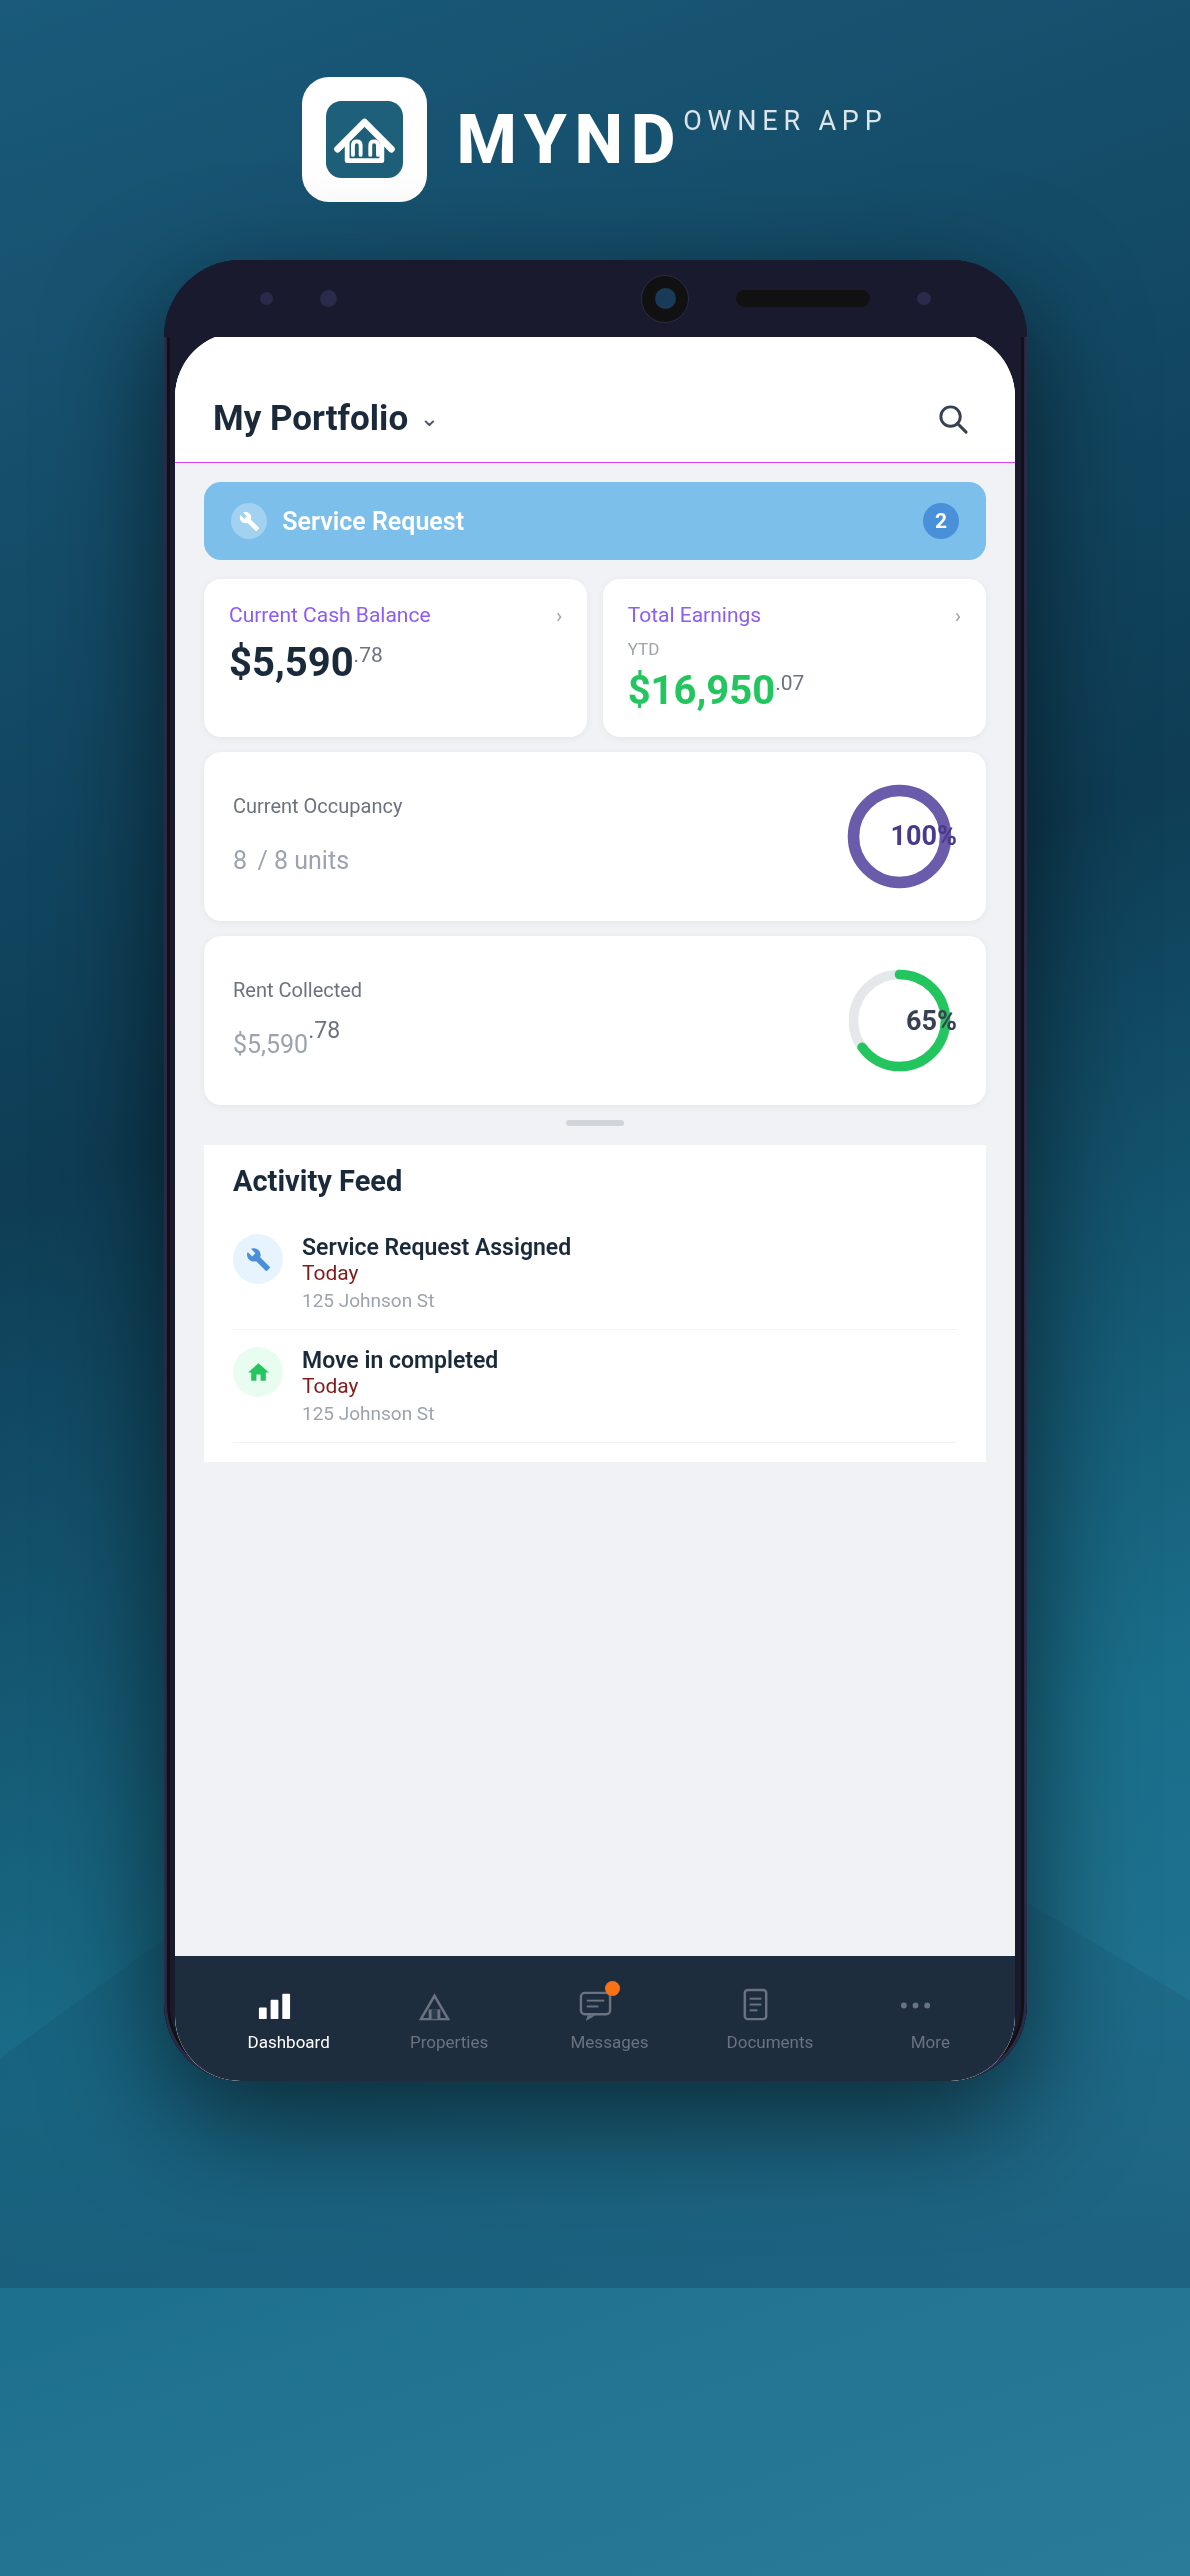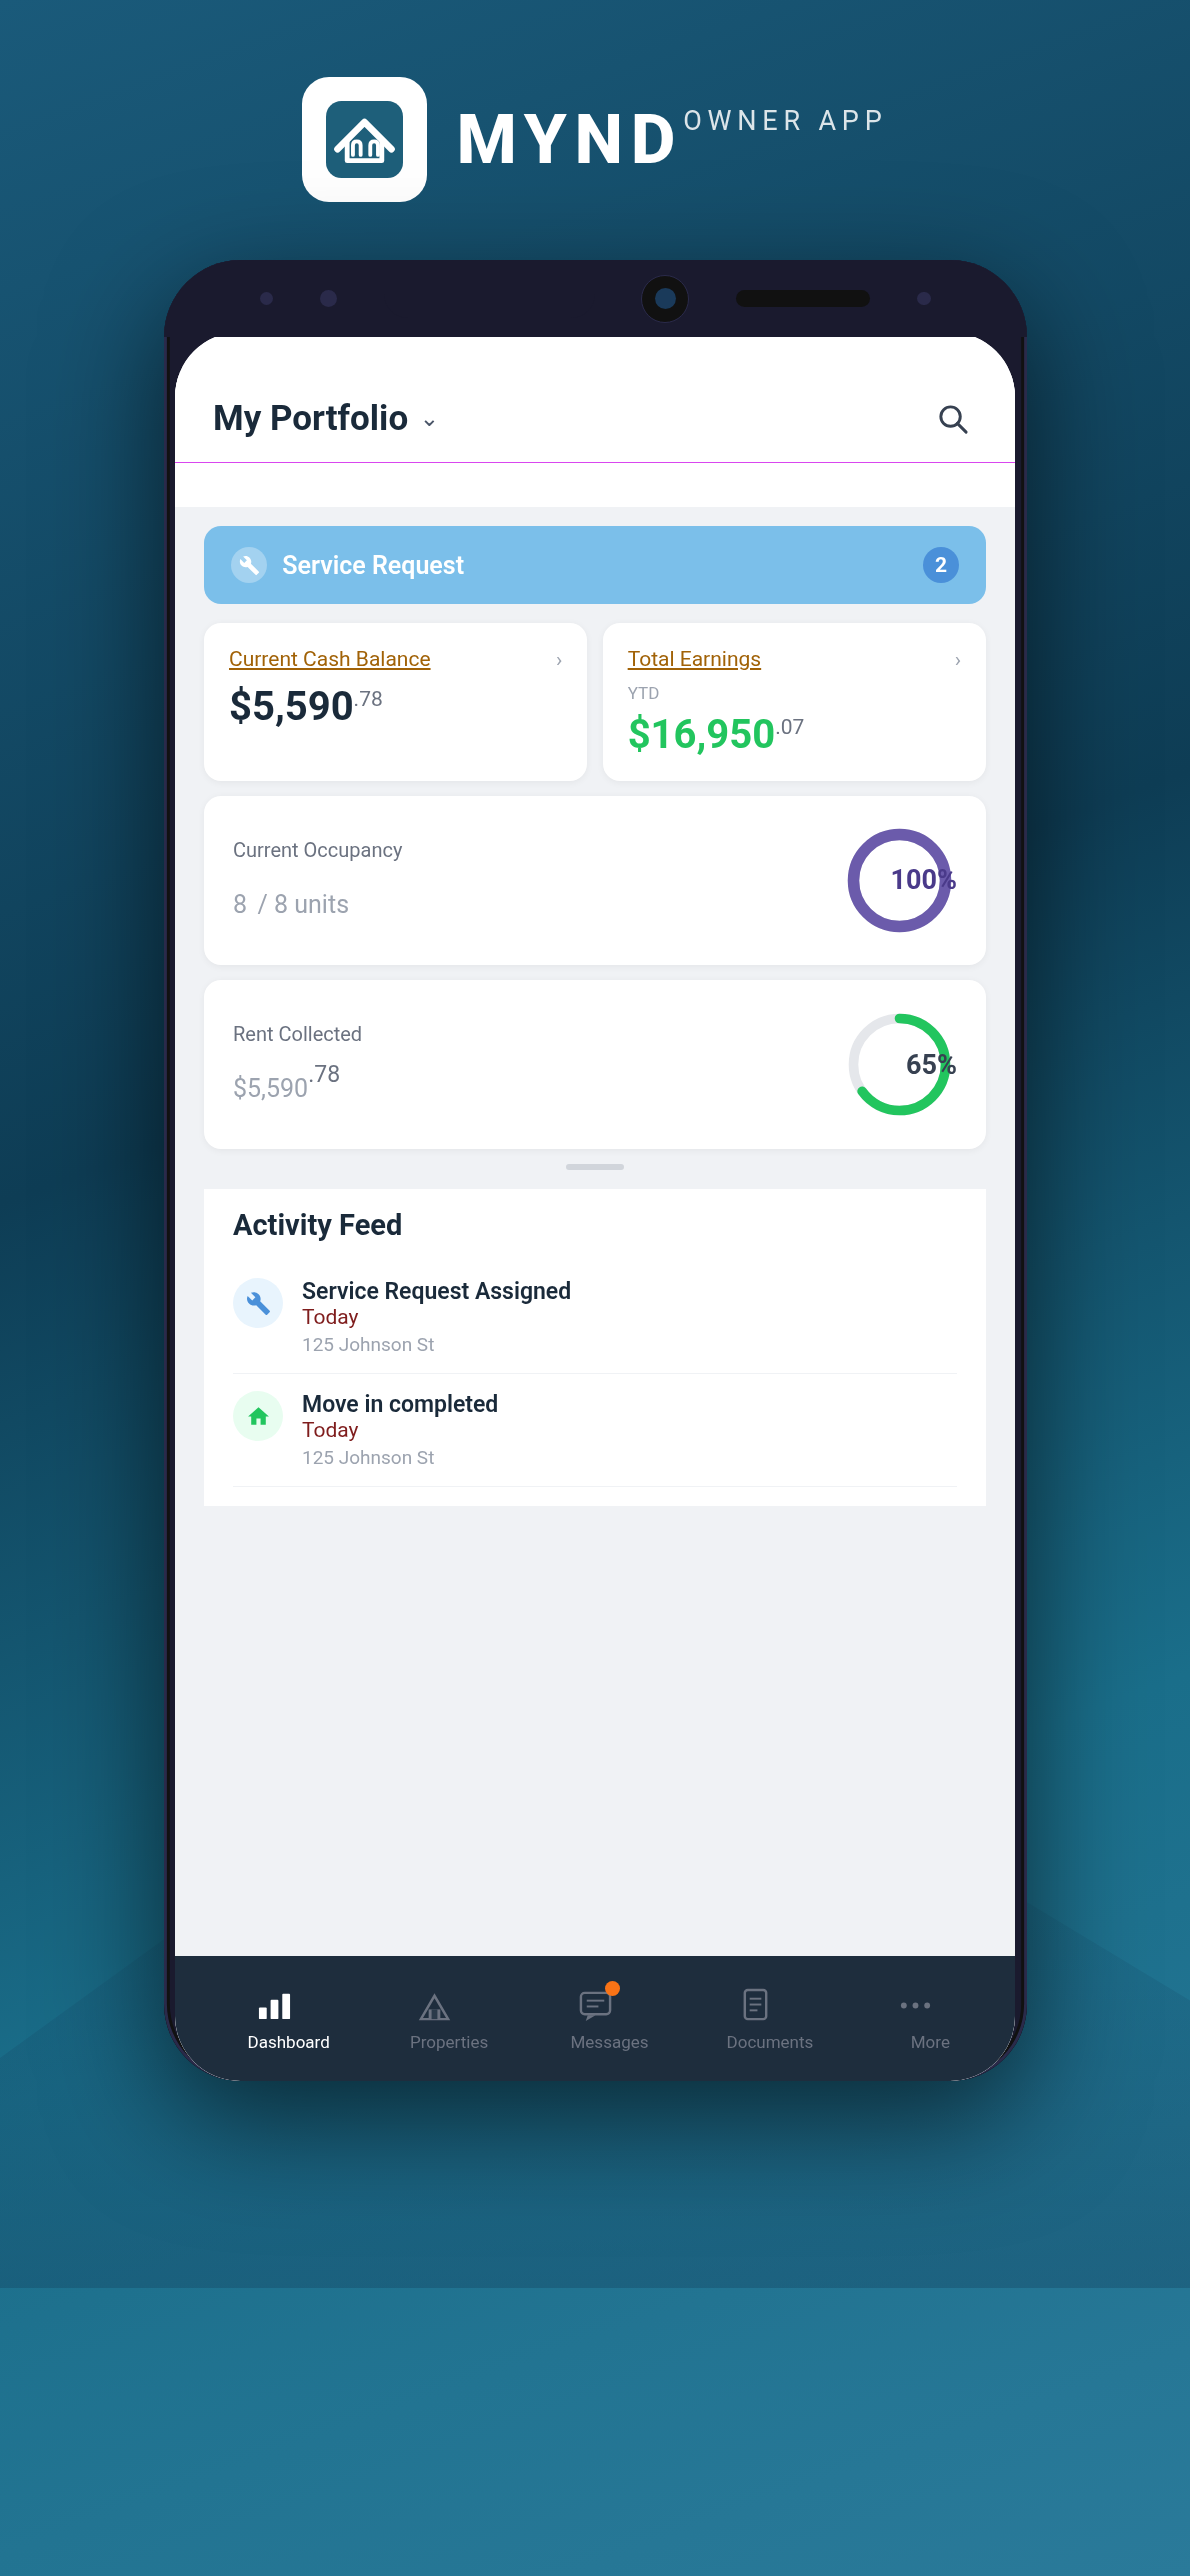--- a/index.html
+++ b/index.html
@@ -212,21 +212,20 @@
       justify-content: center;
       cursor: pointer;
     }
 
     
     .scroll-content {
       flex: 1;
       overflow-y: auto;
       padding: 19px 29px;
       background: #f0f2f5;
-      margin-top: 44px;
     }
 
     
     .service-banner {
       background: #7bbfea;
       border-radius: 17px;
       padding: 21px 27px;
       display: flex;
       align-items: center;
       justify-content: space-between;
@@ -288,24 +287,23 @@
 
     .card-header {
       display: flex;
       align-items: flex-start;
       justify-content: space-between;
       margin-bottom: 9.6px;
     }
 
     .card-label {
       font-size: 21px;
-      color: #a16207;
+      color: #8b5cf6;
       font-weight: 400;
       line-height: 1.3;
-      text-decoration: underline;
     }
 
     .card-arrow {
       color: #9ca3af;
       font-size: 21px;
       margin-top: 1.9px;
     }
 
     .card-sublabel {
       font-size: 17px;

